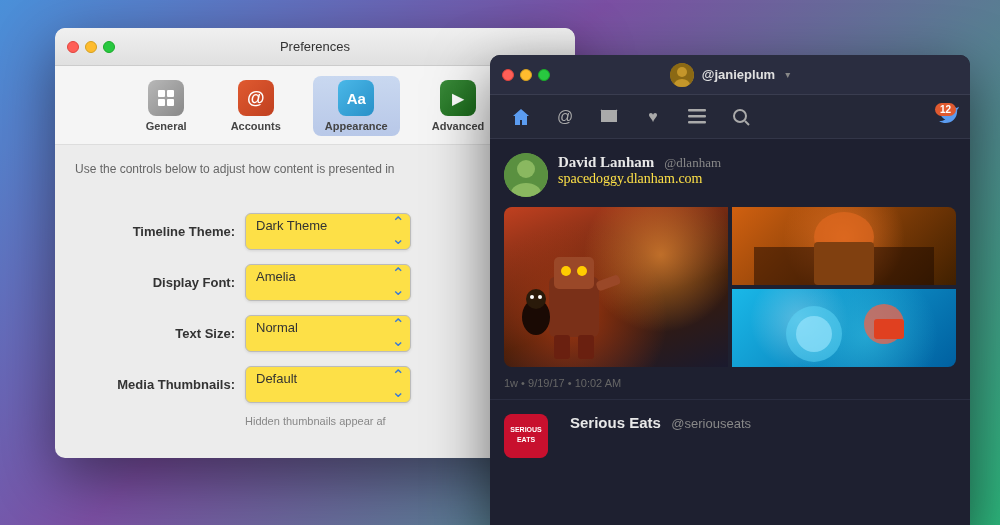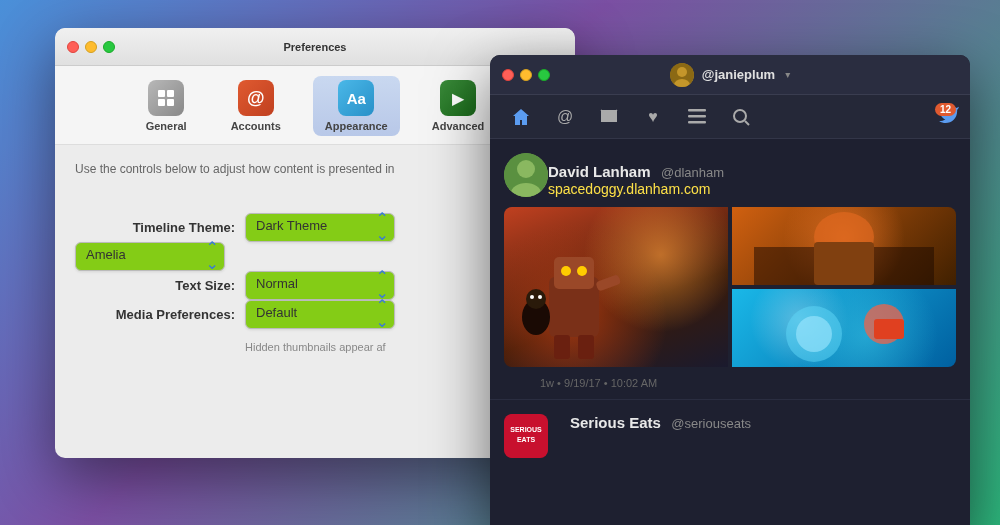--- a/index.html
+++ b/index.html
@@ -48,22 +48,22 @@
     .traffic-light {
       width: 12px;
       height: 12px;
       border-radius: 50%;
     }
     .tl-close { background: #ff5f57; border: 1px solid #e0443e; }
     .tl-min   { background: #febc2e; border: 1px solid #d4a020; }
     .tl-max   { background: #28c840; border: 1px solid #1aab29; }
 
     .prefs-title {
-      font-size: 11px;
-      font-weight: 700;
+      font-size: 13px;
+      font-weight: 400;
       color: #333;
     }
 
     
     .prefs-toolbar {
       background: #f5f5f5;
       display: flex;
       justify-content: center;
       gap: 20px;
       padding: 10px 0 8px;
@@ -125,20 +125,21 @@
     .prefs-description {
       font-size: 12px;
       color: #666;
       margin-bottom: 35px;
       line-height: 1.4;
     }
 
     .prefs-form {
       display: flex;
       flex-direction: column;
+      gap: 14px;
     }
 
     .form-row {
       display: flex;
       align-items: center;
       gap: 10px;
     }
 
     .form-label {
       font-size: 13px;
@@ -148,27 +149,27 @@
       min-width: 160px;
     }
 
     .form-select-wrapper {
       position: relative;
       display: inline-block;
     }
 
     .form-select {
       appearance: none;
-      background: #84cc16;
+      background: #fde047;
       border: 1px solid #bbb;
       border-radius: 6px;
-      padding: 4px 28px 8px 10px;
+      padding: 4px 28px 16px 10px;
       font-size: 13px;
       color: #333;
-      width: 150px;
+      width: 166px;
       cursor: pointer;
       outline: none;
       box-shadow: 0 1px 3px rgba(0,0,0,0.1);
     }
 
     .select-arrow {
       position: absolute;
       right: 6px;
       top: 50%;
       transform: translateY(-50%);
@@ -299,22 +300,24 @@
     }
 
     .tweet-card {
       background: #1e2030;
       padding: 14px 14px 10px;
       border-bottom: 1px solid #2a2d40;
     }
 
     .tweet-header {
       display: flex;
-      align-items: flex-end;
+      align-items: flex-start;
+      gap: 10px;
       margin-bottom: 8px;
+      font-family: Liberation Serif, serif;
     }
 
     .tweet-avatar {
       width: 44px;
       height: 44px;
       border-radius: 50%;
       background: linear-gradient(135deg, #5a9040, #8ab860);
       flex-shrink: 0;
       overflow: hidden;
       display: flex;
@@ -382,21 +385,20 @@
       background: linear-gradient(135deg, #1ab8e0, #0880c0, #004080);
       display: flex;
       align-items: center;
       justify-content: center;
     }
 
     .tweet-timestamp {
       font-size: 11px;
       color: #666;
       margin-top: 10px;
-      margin-left: 36px;
     }
 
     
     .tweet-card-2 {
       background: #1e2030;
       padding: 14px 14px 10px;
       display: flex;
       align-items: flex-start;
       gap: 22px;
     }
@@ -514,40 +516,41 @@
         <span class="form-label">Timeline Theme:</span>
         <div class="form-select-wrapper">
           <select class="form-select">
             <option>Dark Theme</option>
           </select>
           <span class="select-arrow">⌃<br style="margin-top:-4px">⌄</span>
         </div>
       </div>
 
       <div class="form-row">
+        <span class="form-label">Display Font:</span>
         <div class="form-select-wrapper">
           <select class="form-select">
             <option>Amelia</option>
           </select>
           <span class="select-arrow">⌃<br style="margin-top:-4px">⌄</span>
         </div>
       </div>
 
       <div class="form-row">
         <span class="form-label">Text Size:</span>
         <div class="form-select-wrapper">
           <select class="form-select">
             <option>Normal</option>
           </select>
           <span class="select-arrow">⌃<br style="margin-top:-4px">⌄</span>
         </div>
       </div>
 
       <div class="form-row">
-        <span class="form-label">Media Preferences:</span>
+        <span class="form-label">Media Thumbnails:</span>
         <div class="form-select-wrapper">
           <select class="form-select">
             <option>Default</option>
           </select>
           <span class="select-arrow">⌃<br style="margin-top:-4px">⌄</span>
         </div>
       </div>
     </div>
 
     <p class="prefs-hint">Hidden thumbnails appear af</p>

